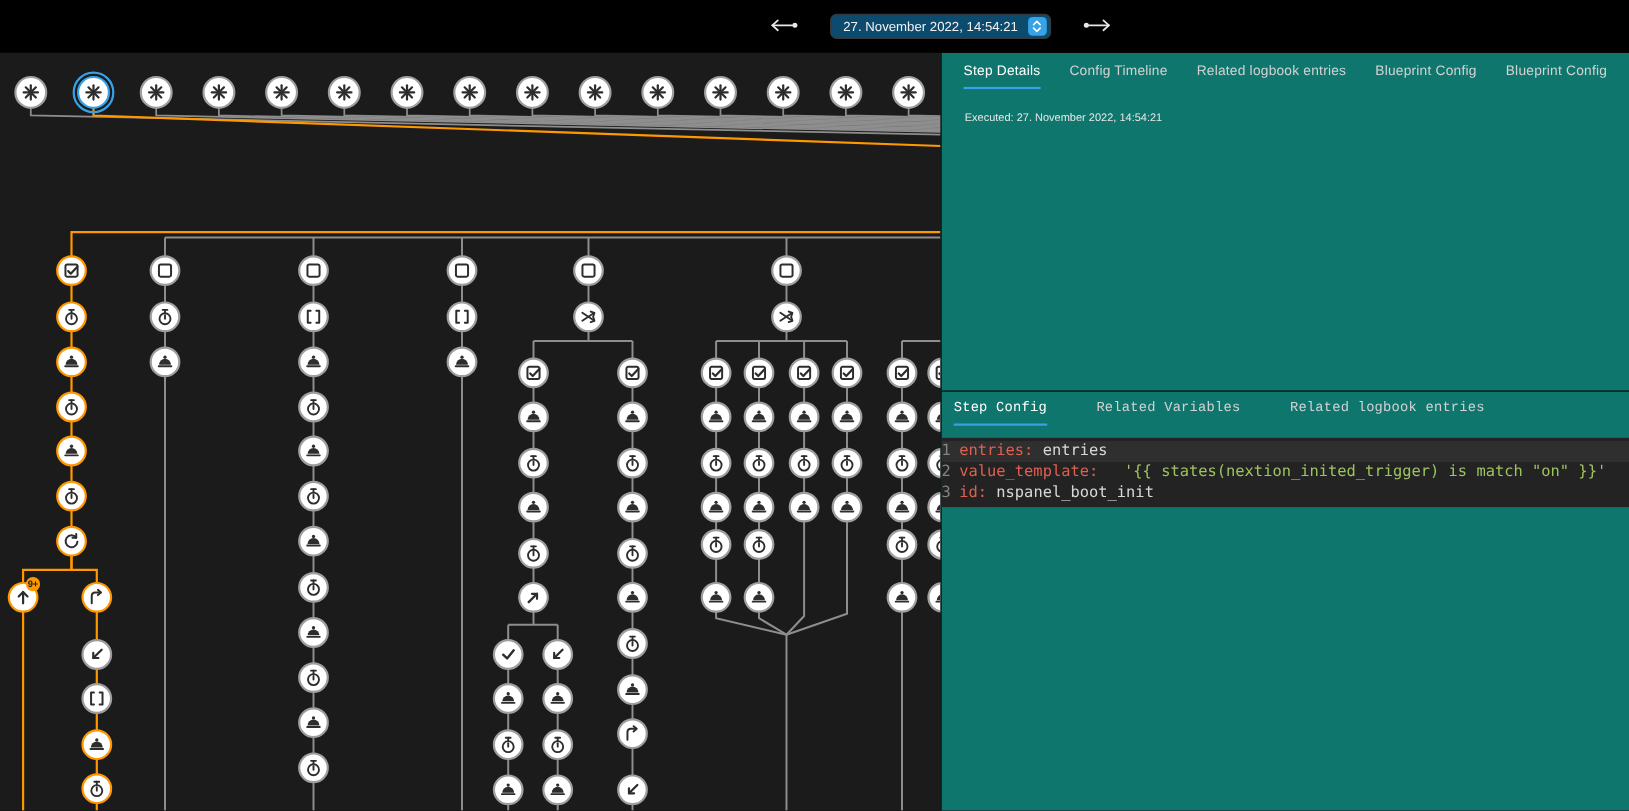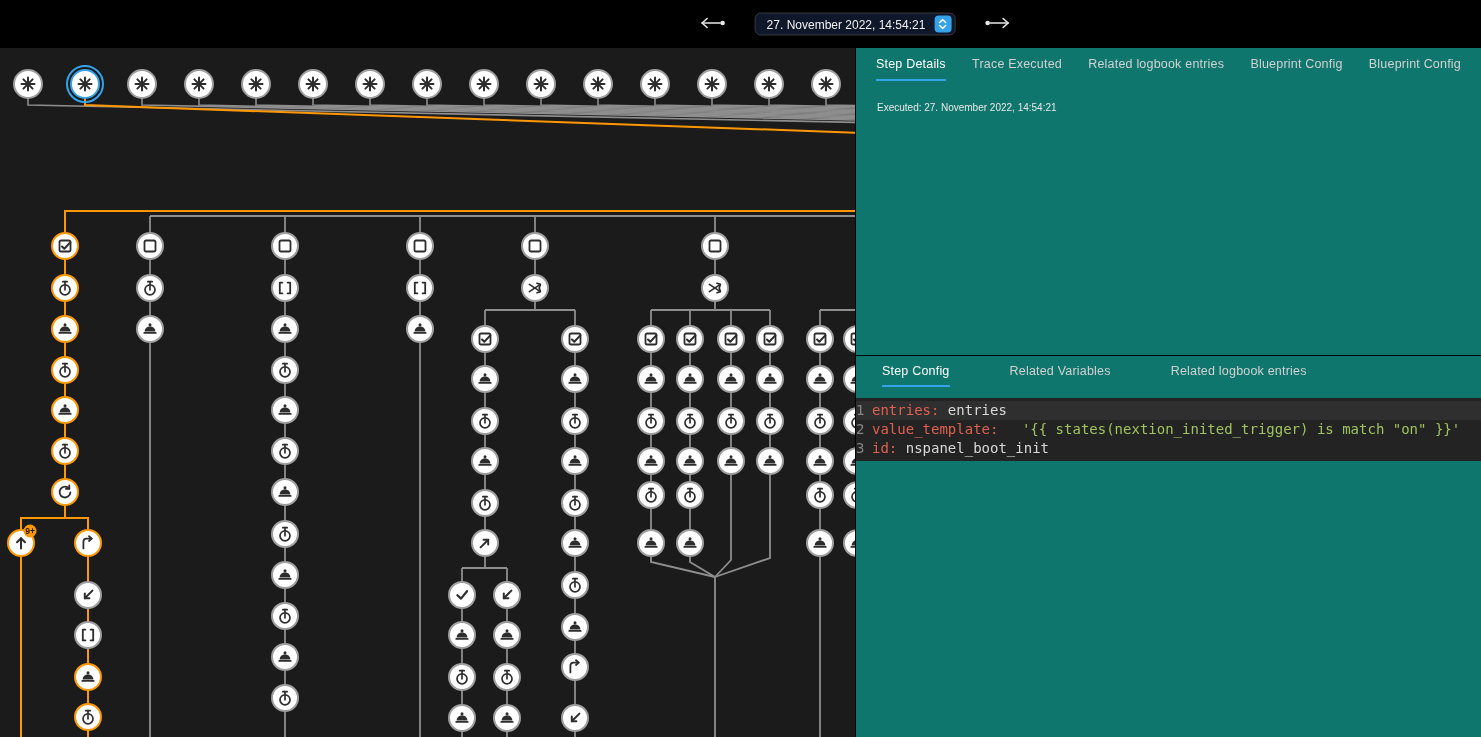--- a/index.html
+++ b/index.html
@@ -9,34 +9,34 @@
     --code-string:#9ec35f;
     --code-plain:#d8d8d8;
   }
   *{box-sizing:border-box;}
   html,body{margin:0;padding:0;width:1481px;height:737px;overflow:hidden;
     background:#141414;color:#e4e4e4;font-family:"Liberation Sans",sans-serif;}
   .topbar{height:48px;background:#000;position:relative;}
   .nav-group{position:absolute;left:855px;top:50%;transform:translate(-50%,-50%);
     display:flex;align-items:center;gap:26px;}
   .nav-arrow{background:none;border:none;padding:3px;cursor:pointer;display:flex;align-items:center;}
-  .date-select{display:flex;align-items:center;gap:9px;height:23px;background:#0f172a;
+  .date-select{display:flex;align-items:center;gap:9px;height:23px;background:#0c4a6e;
     border:1px solid #3a3a3c;border-radius:6px;padding:0 3px 0 11px;cursor:pointer;}
   .date-select .val{font-size:12px;color:#f2f2f2;white-space:nowrap;}
   .stepper{width:17px;height:17px;border-radius:4px;background:var(--accent);
     display:flex;align-items:center;justify-content:center;}
   .main{display:flex;height:689px;}
   .graph-area{width:855px;height:689px;background:#1b1b1b;flex:none;position:relative;overflow:hidden;}
   .graph-area svg{display:block;}
   .right{flex:1;display:flex;flex-direction:column;background:#0f766e;border-left:1px solid #000;}
   .panel-top{height:307px;display:flex;flex-direction:column;}
   .panel-bottom{flex:1;border-top:1px solid #000;display:flex;flex-direction:column;}
   .tabs{display:flex;align-items:stretch;}
   .tabs-top{height:33px;justify-content:space-between;padding:0 20px;}
-  .tabs-bottom{height:31px;gap:60px;padding:0 26px;}
+  .tabs-bottom{height:31px;gap:45px;padding:0 11px;font-family:Liberation Mono, monospace;}
   .tab{display:flex;align-items:center;font-size:12.5px;letter-spacing:.2px;color:#d2d2d2;
     border-bottom:2px solid transparent;cursor:pointer;white-space:nowrap;}
   .tab.active{color:#fff;border-bottom-color:var(--accent);}
   .panel-content{padding:21px 21px;font-size:10px;color:#e8e8e8;}
   .code{margin-top:11px;background:#232323;font-family:"DejaVu Sans Mono",monospace;
     font-size:14px;line-height:19px;padding:3px 0;}
   .code-row{display:flex;white-space:pre;}
   .code-row.hl{background:#2f2f2f;}
   .ln{flex:none;width:16px;padding-right:9px;text-align:right;color:#848484;user-select:none;}
   .tok-key{color:var(--code-key);}
@@ -983,21 +983,21 @@
             <rect x="-6.6" y="3.1" width="13.2" height="1.7" rx="0.85"></rect>
             <circle cx="0" cy="-4.3" r="1.5"></circle>
           </g>
         </g>
       </svg>
     </div>
   <div class="right">
     <section class="panel-top">
       <nav class="tabs tabs-top" id="tabs-top">
           <div class="tab active">Step Details</div>
-          <div class="tab">Trace Executed</div>
+          <div class="tab">Config Timeline</div>
           <div class="tab">Related logbook entries</div>
           <div class="tab">Blueprint Config</div>
           <div class="tab">Blueprint Config</div>
         </nav>
       <div class="panel-content">
         <span>Executed: 27. November 2022, 14:54:21</span>
       </div>
     </section>
     <section class="panel-bottom">
       <nav class="tabs tabs-bottom" id="tabs-bottom">

